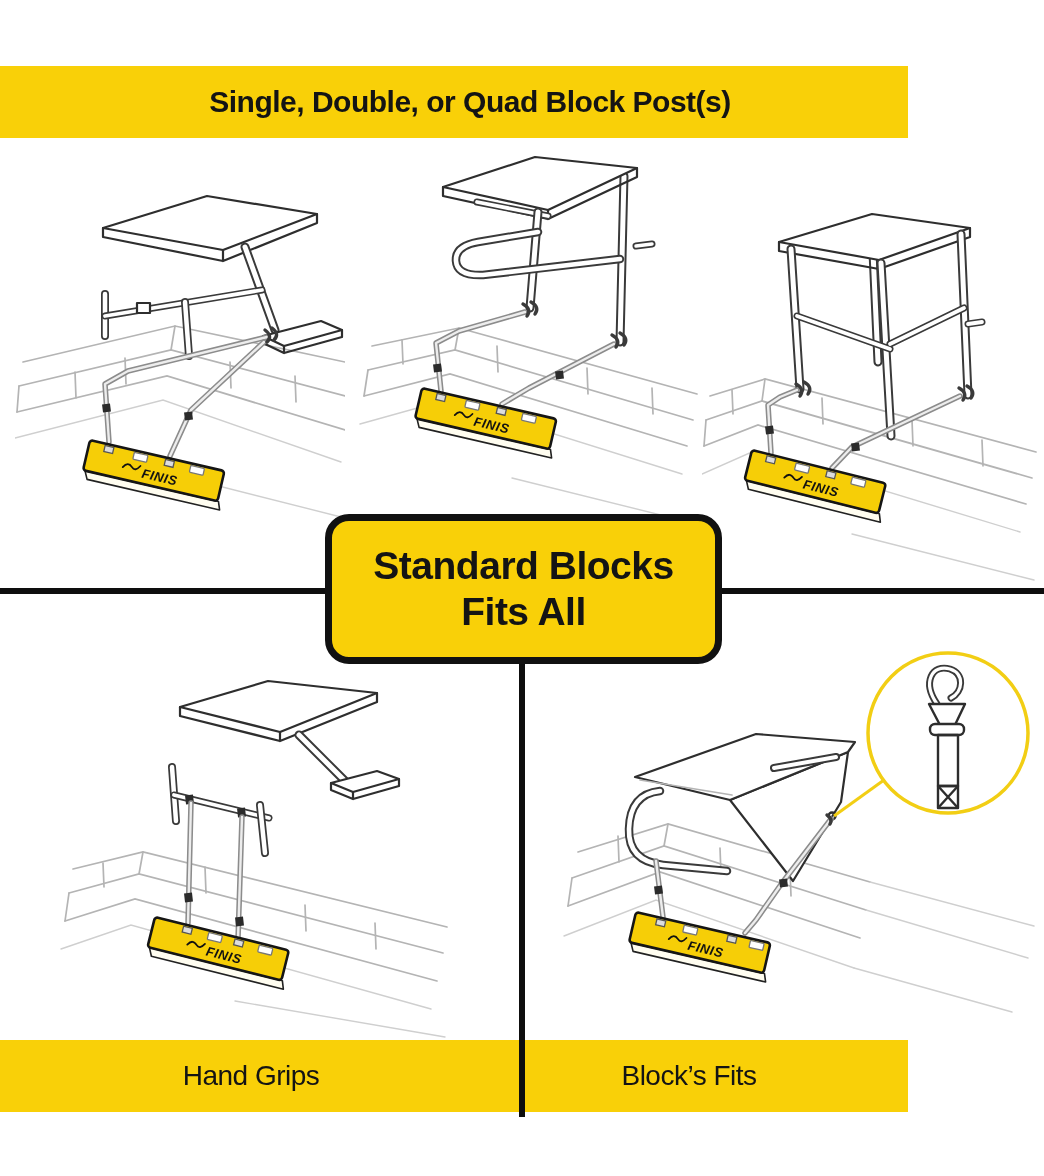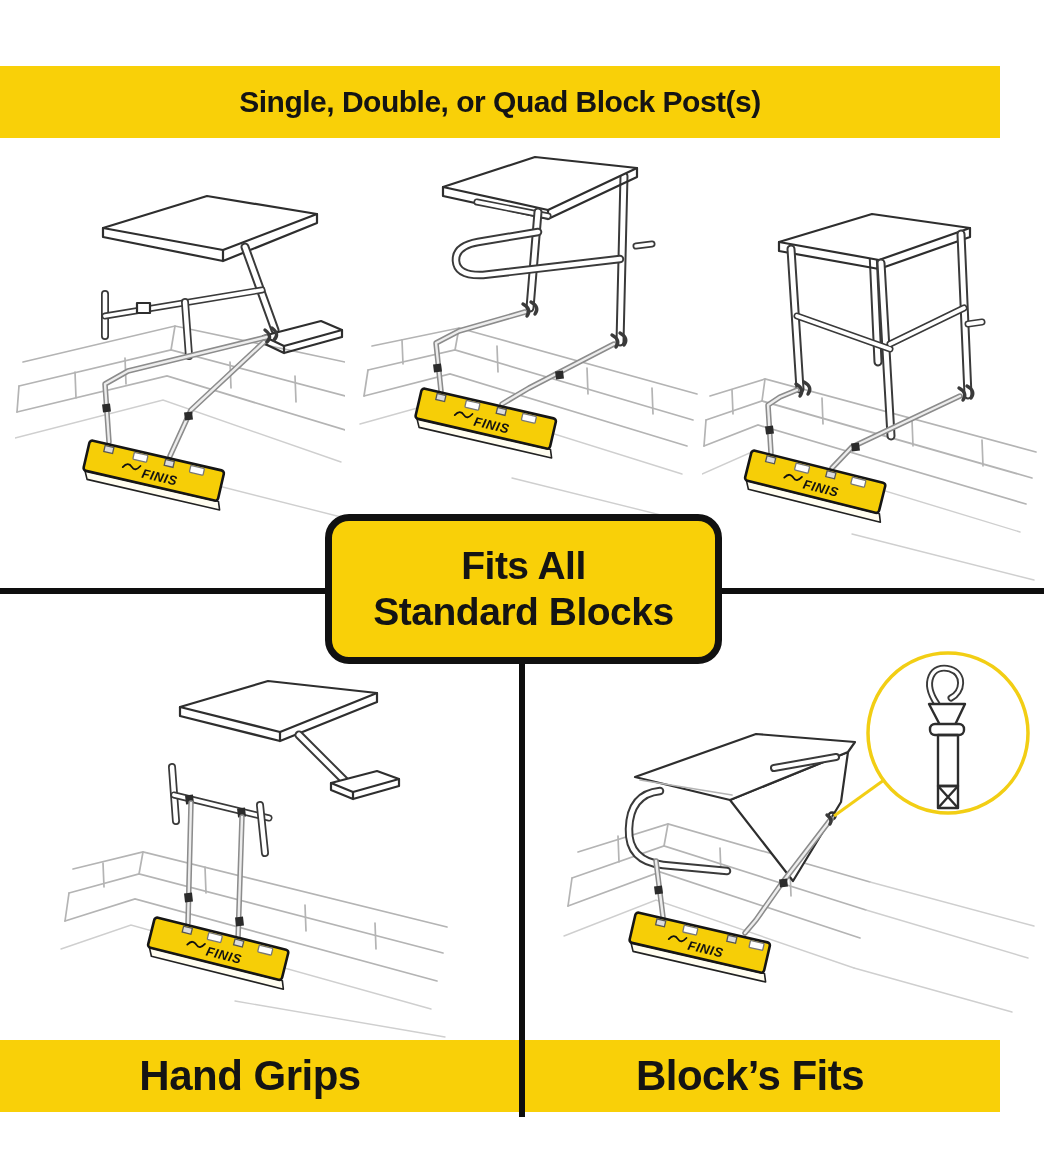--- a/index.html
+++ b/index.html
@@ -10,26 +10,26 @@
     --outline:#2E2E2E;
     --deck:#B4B4B4;
     --deck-faint:#CFCFCF;
     --strap-o:#8C8C8C;
     --strap-i:#EDEDED;
     --ring:#F2CE14;
   }
   html,body{margin:0;padding:0;background:#ffffff;}
   .page{position:relative;width:1044px;height:1176px;background:#ffffff;overflow:hidden;
         font-family:"Liberation Sans","DejaVu Sans",sans-serif;}
-  .banner{position:absolute;left:0;width:1000px;height:72px;background:var(--yellow);
-          display:flex;align-items:center;z-index:2;}
+  .banner{position:absolute;left:0;width:876px;height:72px;background:var(--yellow);
+          display:flex;align-items:center;z-index:2;padding-left:32px;}
   .banner.top{top:66px;justify-content:center;}
   .banner.bottom{top:1040px;}
   .banner-label{font-weight:700;font-size:30px;letter-spacing:-0.5px;color:var(--ink);}
-  .half-label{width:522px;text-align:center;font-weight:700;font-size:42px;
+  .half-label{width:522px;text-align:center;font-weight:400;font-size:28px;
               letter-spacing:-0.5px;color:var(--ink);}
   .h-divider{position:absolute;left:0;top:588px;width:1044px;height:6px;
              background:var(--divider);z-index:3;}
   .v-divider{position:absolute;left:519px;top:652px;width:6px;height:465px;
              background:var(--divider);z-index:3;}
   .badge{position:absolute;left:325px;top:514px;width:397px;height:150px;
          background:var(--yellow);border:7px solid #111;border-radius:24px;
          box-sizing:border-box;display:flex;flex-direction:column;justify-content:center;
          align-items:center;z-index:5;}
   .badge-line{font-weight:700;font-size:39px;line-height:46px;letter-spacing:-0.5px;color:var(--ink);}
@@ -62,22 +62,22 @@
 <div class="page">
 
   <div class="banner top">
     <span class="banner-label">Single, Double, or Quad Block Post(s)</span>
   </div>
 
   <div class="h-divider"></div>
   <div class="v-divider"></div>
 
   <div class="badge">
+    <div class="badge-line">Standard Blocks</div>
     <div class="badge-line">Fits All</div>
-    <div class="badge-line">Standard Blocks</div>
   </div>
 
   <svg class="illo" style="left:15px;top:150px" width="330" height="402" viewBox="0 0 330 402">
     <g>
       <path class="deck" d="M8 212 L160 176 L330 212"></path>
       <path class="deck" d="M4 236 L156 200 L330 246"></path>
       <path class="deck" d="M160 176 L156 200"></path>
       <path class="deck" d="M60 222 l1 26 M110 208 l1 26 M215 212 l1 26 M280 226 l1 26"></path>
       <path class="deck" d="M2 262 L152 226 L330 280"></path>
       <path class="deckf" d="M0 288 L148 250 L326 312"></path>

